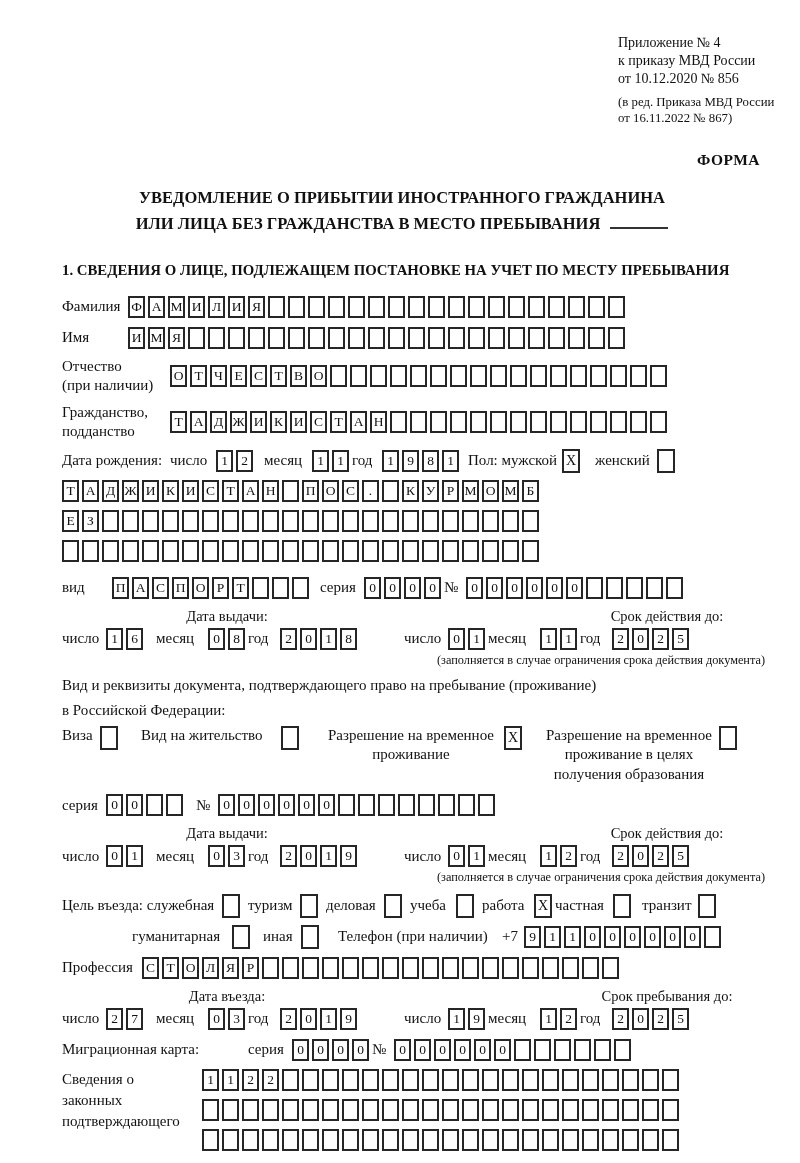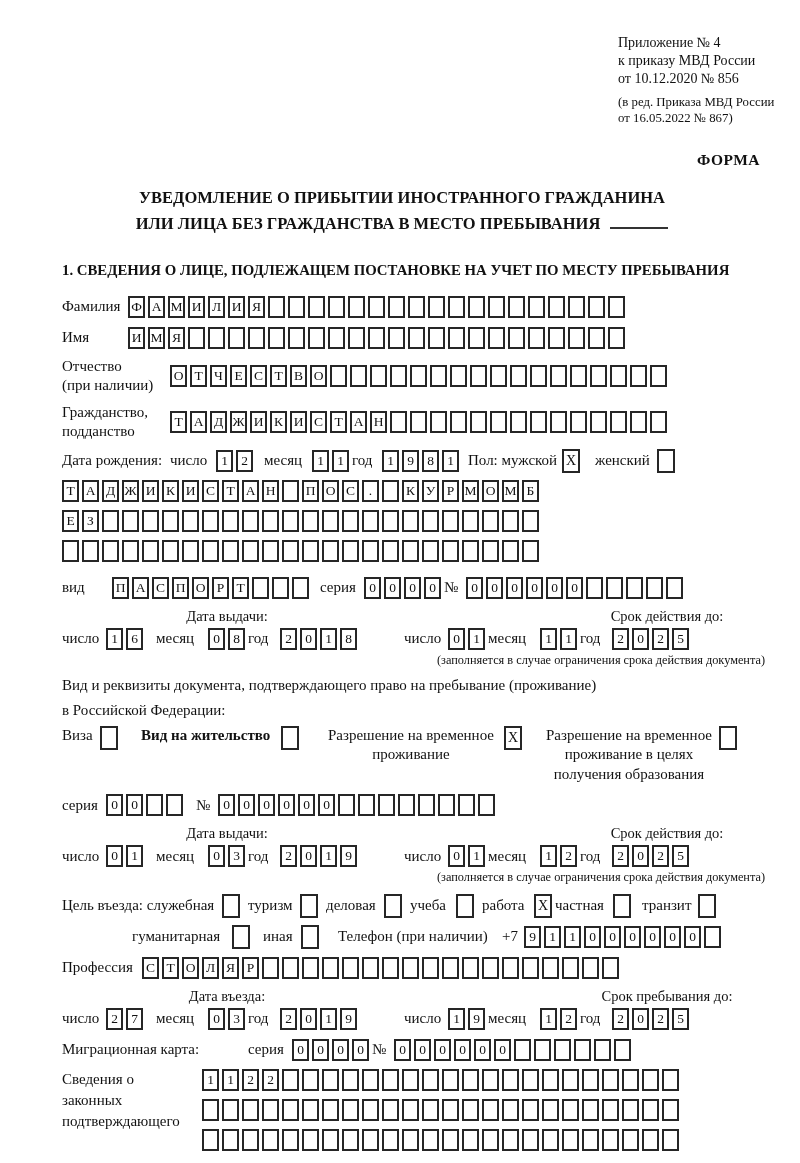--- a/index.html
+++ b/index.html
@@ -54,21 +54,21 @@
 </head>
 <body>
 
 <div class="page">
 
   <div class="appendix">
     <div>Приложение № 4</div>
     <div>к приказу МВД России</div>
     <div>от 10.12.2020 № 856</div>
     <div class="small gaptop">(в ред. Приказа МВД России</div>
-    <div class="small">от 16.05.2022 № 867)</div>
+    <div class="small">от 16.11.2022 № 867)</div>
   </div>
 
   <div class="forma">ФОРМА</div>
 
   <div class="title">
     <div>УВЕДОМЛЕНИЕ О ПРИБЫТИИ ИНОСТРАННОГО ГРАЖДАНИНА</div>
     <div><span>ИЛИ ЛИЦА БЕЗ ГРАЖДАНСТВА В МЕСТО ПРЕБЫВАНИЯ</span><span class="underline"></span></div>
   </div>
 
   <div class="section-title">1. СВЕДЕНИЯ О ЛИЦЕ, ПОДЛЕЖАЩЕМ ПОСТАНОВКЕ НА УЧЕТ ПО МЕСТУ ПРЕБЫВАНИЯ</div>
@@ -402,21 +402,21 @@
       <div class="line text-line">
         <span class="flabel">Вид и реквизиты документа, подтверждающего право на пребывание (проживание)</span>
       </div>
       <div class="line text-line">
         <span class="flabel">в Российской Федерации:</span>
       </div>
       <div class="line cb-row">
         <span class="flabel" style="width: 38px;">Виза</span>
         <span class="cell cb"></span>
         <span class="gap" style="width: 20px;"></span>
-        <span class="flabel" style="width: 140px; font-weight: bold;">Вид на жительство</span>
+        <span class="flabel" style="width: 140px;">Вид на жительство</span>
         <span class="cell cb"></span>
         <span class="gap" style="width: 16px;"></span>
         <span class="mlabel" style="width: 186px; text-align: center;">
           <div>Разрешение на временное</div>
           <div>проживание</div>
         </span>
         <span class="cell cb">X</span>
         <span class="gap" style="width: 14px;"></span>
         <span class="mlabel" style="width: 180px; text-align: center;">
           <div>Разрешение на временное</div>

